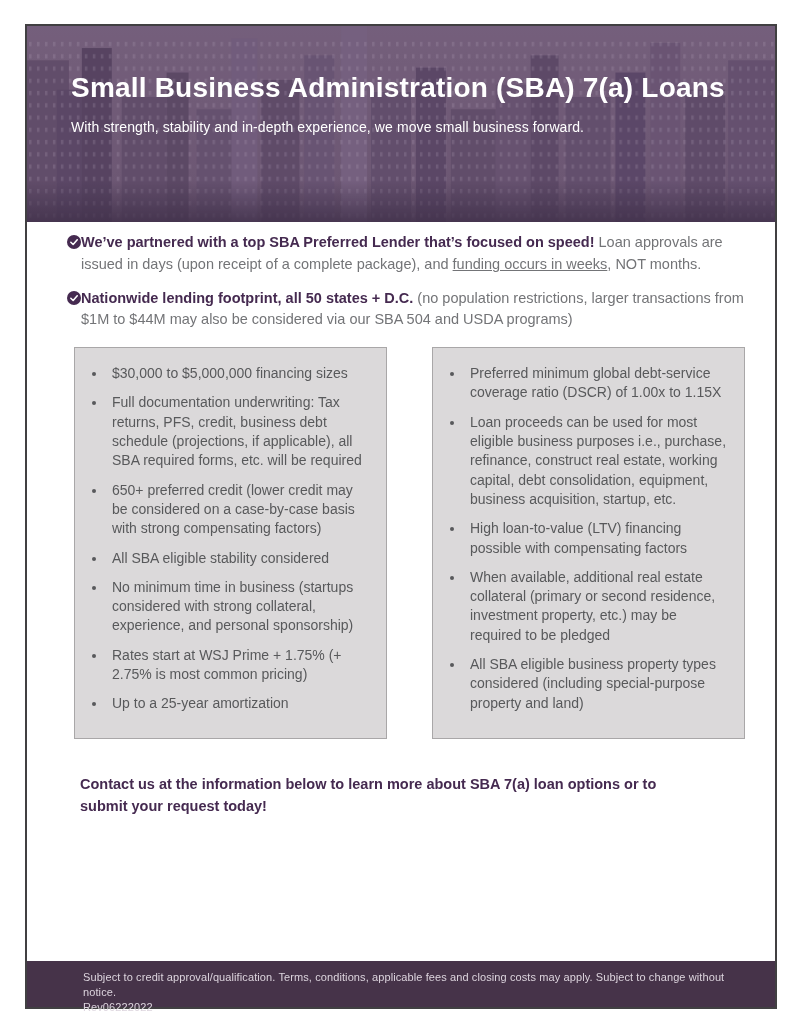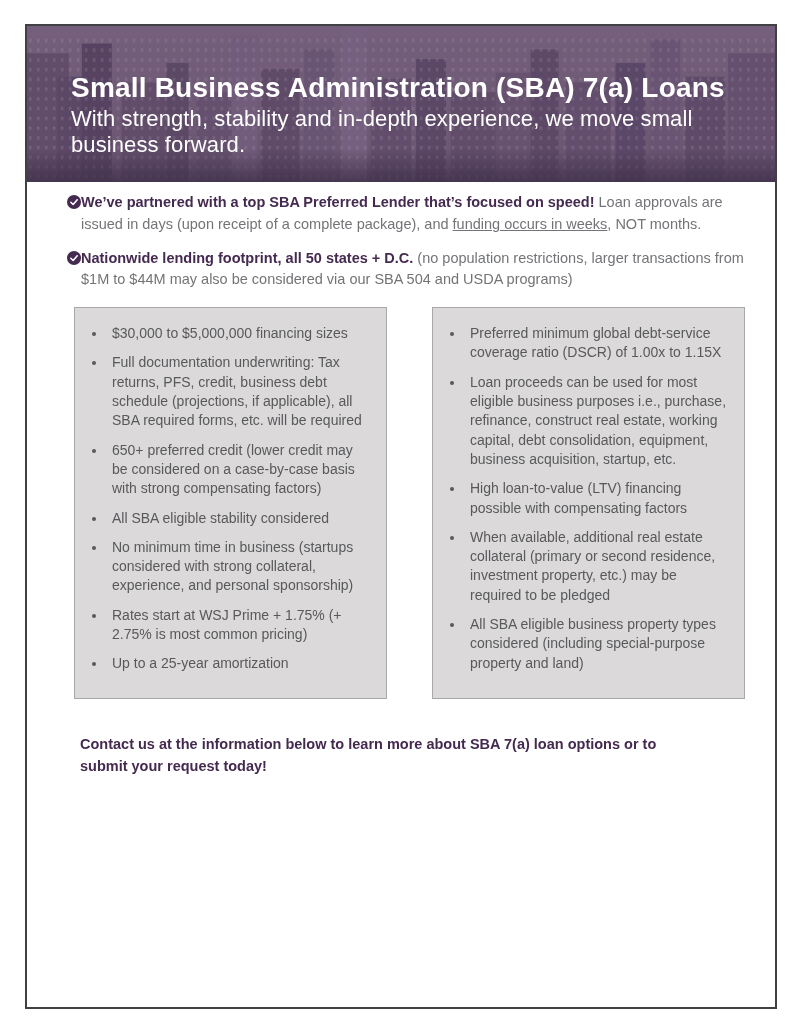--- a/index.html
+++ b/index.html
@@ -10,29 +10,29 @@
     font-family: "Liberation Sans", "DejaVu Sans", sans-serif;
   }
   .page { position: relative; width: 800px; height: 1027px; background: #fff; }
   .frame {
     position: absolute; left: 25px; top: 24px;
     width: 752px; height: 985px;
     border: 2px solid var(--frame_border, #414042);
     background: #fff;
   }
   
-  .hero { position: relative; height: 156px; overflow: hidden; }
+  .hero { position: relative; height: 196px; overflow: hidden; }
   .hero svg.skyline { position: absolute; inset: 0; width: 100%; height: 100%; display: block; }
   .hero-text { position: absolute; left: 44px; top: 46px; right: 20px; }
   .hero-text h1 {
     margin: 0; color: #ffffff; font-size: 28px; font-weight: bold;
     letter-spacing: 0.2px; line-height: 1.15;
   }
   .hero-text p {
-    margin: 2px 0 0; color: #ffffff; font-size: 22px; font-weight: normal;
+    margin: 15px 0 0; color: #ffffff; font-size: 14px; font-weight: normal;
     letter-spacing: 0.1px;
   }
   
   .intro { padding: 10px 26px 0 40px; }
   .intro-item {
     display: flex; margin-bottom: 12px;
     font-size: 14.5px; line-height: 1.5; color: var(--text_gray, #737477);
   }
   .intro-item .check { flex: 0 0 14px; margin-top: 3px; }
   .intro-item .check svg { width: 14px; height: 14px; display: block; }
@@ -164,15 +164,19 @@
             <li>Loan proceeds can be used for most eligible business purposes i.e., purchase, refinance, construct real estate, working capital, debt consolidation, equipment, business acquisition, startup, etc.</li>
             <li>High loan-to-value (LTV) financing possible with compensating factors</li>
             <li>When available, additional real estate collateral (primary or second residence, investment property, etc.) may be required to be pledged</li>
             <li>All SBA eligible business property types considered (including special-purpose property and land)</li>
           </ul>
       </div>
     </section>
 
     <p class="contact">Contact us at the information below to learn more about SBA 7(a) loan options or to submit your request today!</p>
 
+    <footer class="footer">
+      <p>Subject to credit approval/qualification. Terms, conditions, applicable fees and closing costs may apply. Subject to change without notice.</p>
+      <p>Rev06222022</p>
+    </footer>
 
   </div>
 </div>
 
 </body></html>

